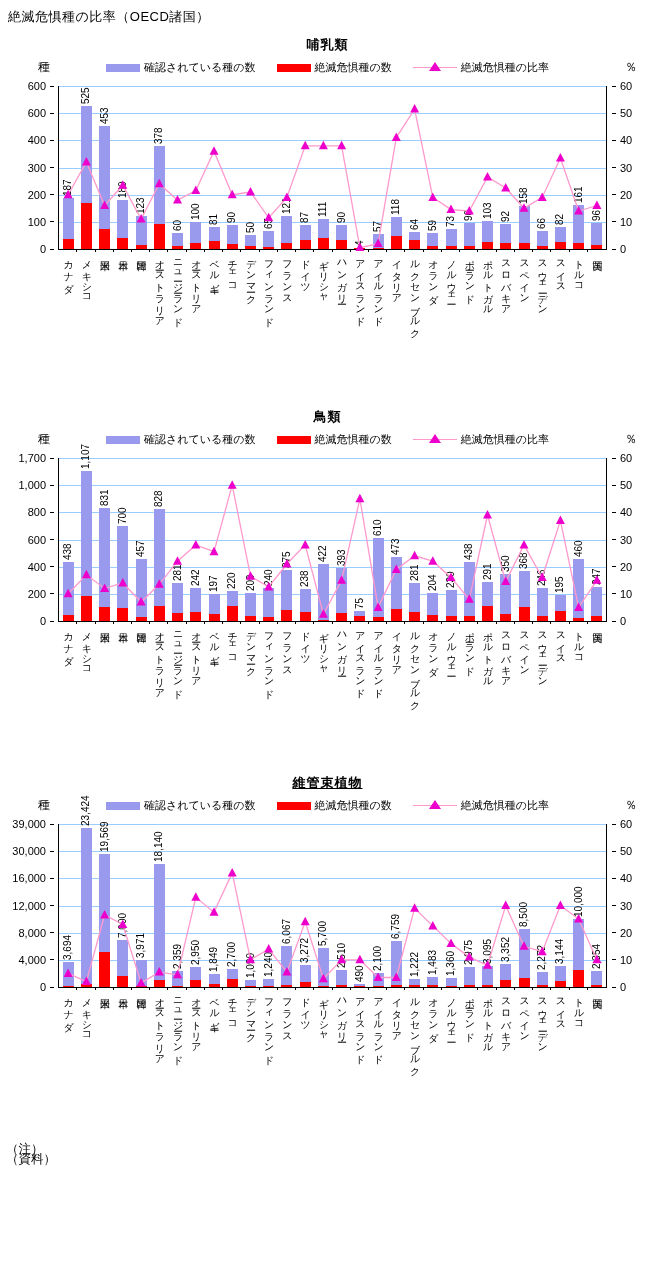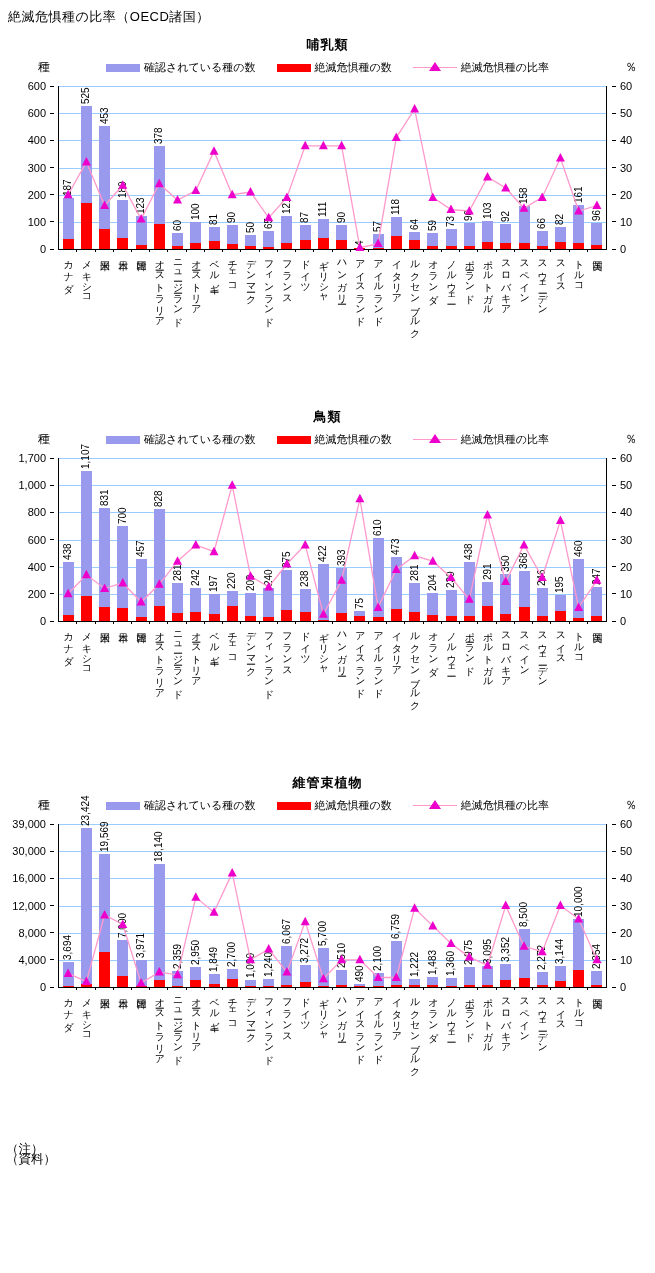--- a/index.html
+++ b/index.html
@@ -520,21 +520,21 @@
         <div class="country-label" style="left: 534.2px;">スウェーデン</div>
         <div class="xtick" style="left: 550.3px;"></div>
         <div class="country-label" style="left: 552.4px;">スイス</div>
         <div class="xtick" style="left: 568.5px;"></div>
         <div class="country-label" style="left: 570.6px;">トルコ</div>
         <div class="xtick" style="left: 586.8px;"></div>
         <div class="country-label" style="left: 588.9px;">英国</div>
       </div>
   </div>
 
-  <div class="chart" style="top:774px;">
+  <div class="chart" style="top:774px;text-decoration:underline;">
     <div class="chart-title">維管束植物</div>
     <div class="legend-row">
       <span class="unit-left">種</span>
       <span class="legend-items">
         <span class="legend-item"><span class="swatch sw-known" style="background: rgb(153, 153, 238);"></span><span>確認されている種の数</span></span>
         <span class="legend-item"><span class="swatch sw-threat" style="background: rgb(255, 0, 0);"></span><span>絶滅危惧種の数</span></span>
         <span class="legend-item"><span class="line-swatch"><span class="seg" style="background: rgb(255, 153, 204);"></span><span class="tri" style="border-bottom-color: rgb(238, 0, 204);"></span></span><span>絶滅危惧種の比率</span></span>
       </span>
       <span class="unit-right">％</span>
     </div>

